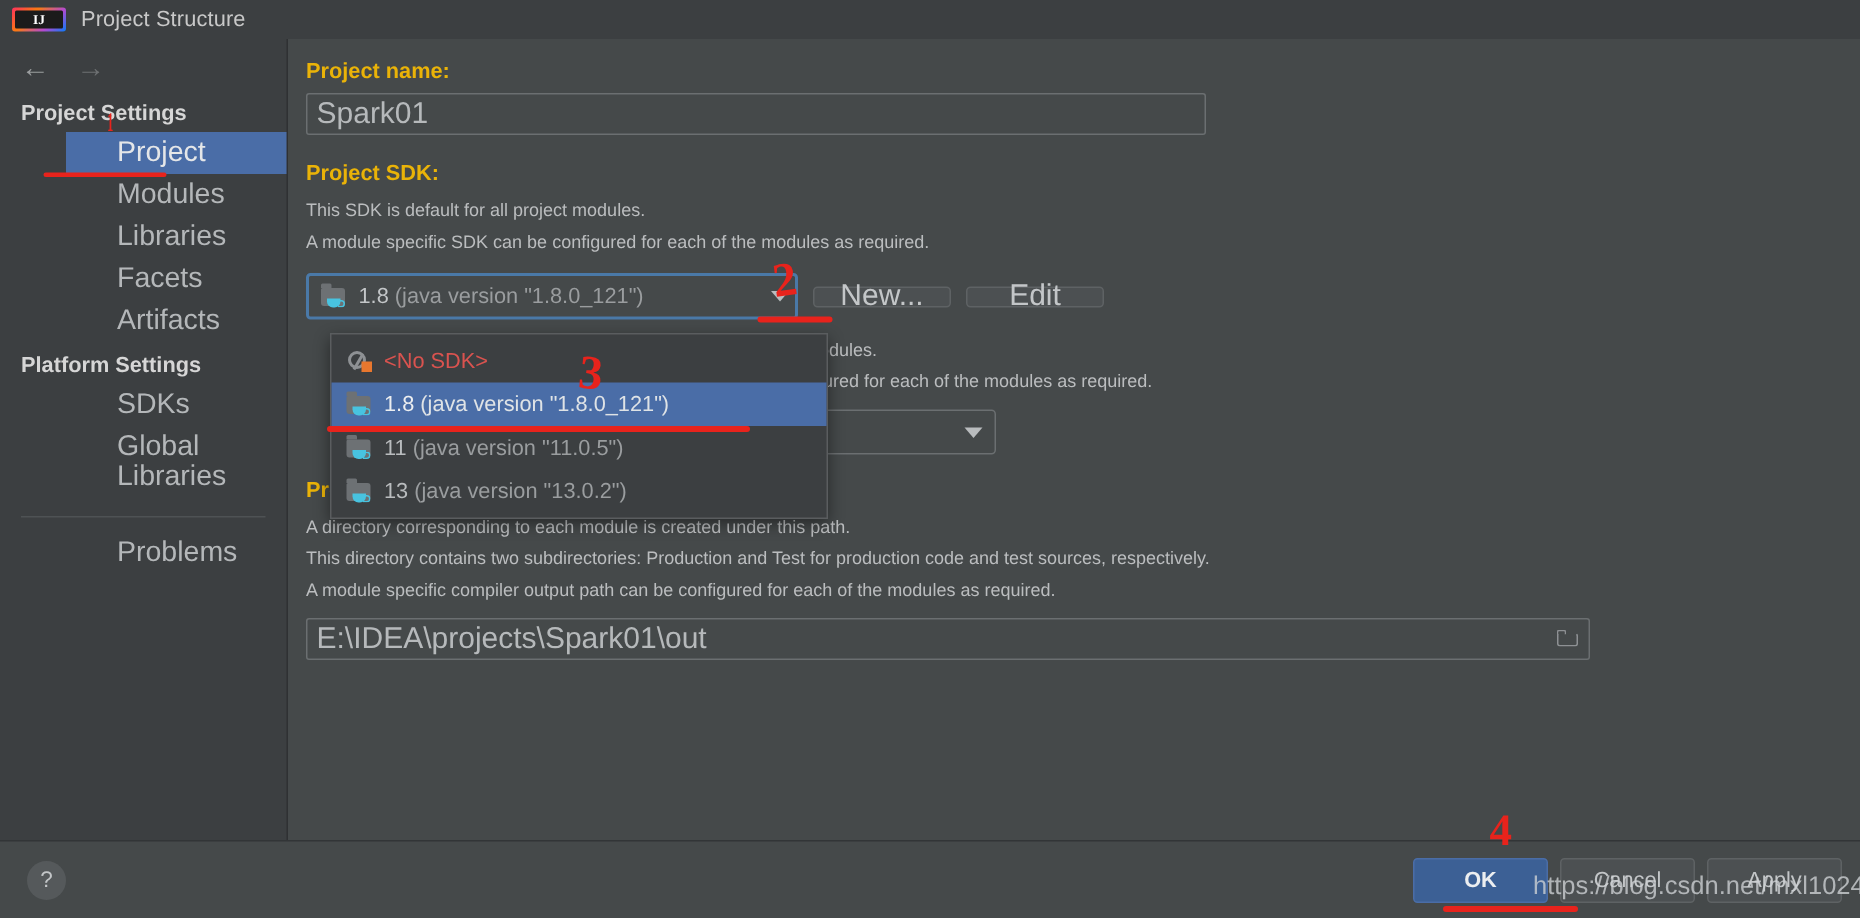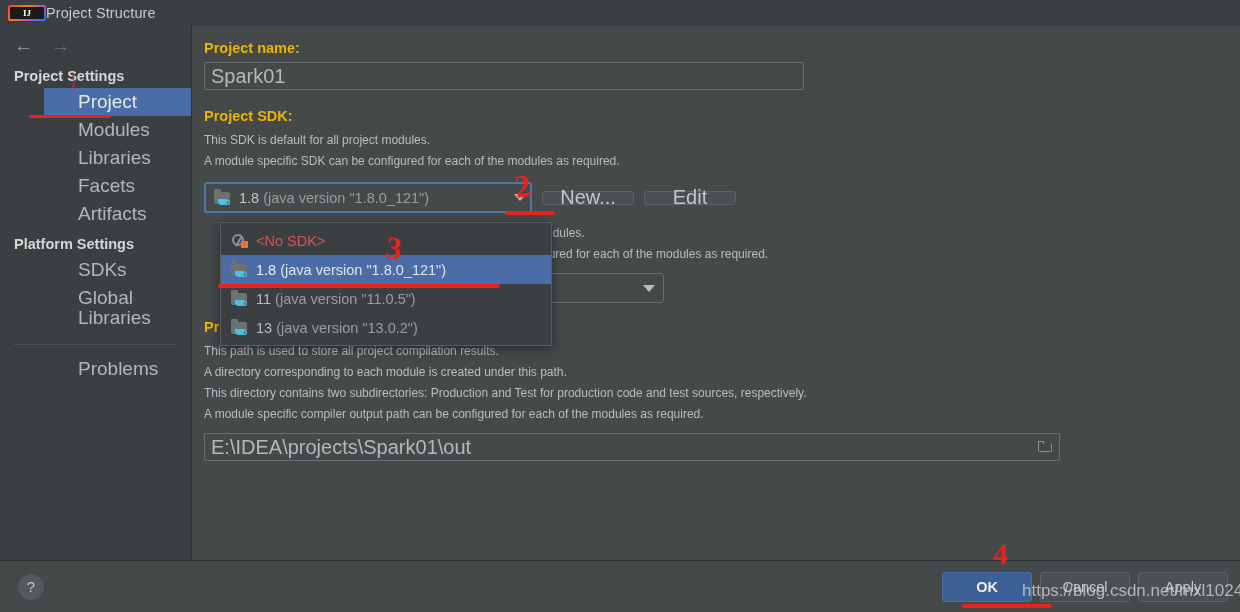--- a/index.html
+++ b/index.html
@@ -21,26 +21,26 @@
   
   #titlebar {
     height: 26px;
     background: #3c3f41;
     display: flex;
     align-items: center;
     padding-left: 8px;
     box-sizing: border-box;
   }
   #app-icon {
-    width: 16px; height: 16px;
+    width: 36px; height: 16px;
+    margin-right: 10px;
     position: relative;
     border-radius: 2px;
     background: linear-gradient(135deg, #fe315d 0%, #f97a12 35%, #b24ad1 70%, #087cfa 100%);
     flex: none;
-    padding-left: 22px;
   }
   #app-icon::after {
     content: "";
     position: absolute;
     left: 2px; top: 2px; right: 2px; bottom: 2px;
     background: #1b1b1b;
     border-radius: 1px;
   }
   #app-icon .ij-glyph {
     position: absolute;
@@ -480,21 +480,20 @@
       <div class="desc-line" style="margin-left:332px">modules.</div>
       <div class="desc-line" style="margin-left:332px">figured for each of the modules as required.</div>
       <div id="lang-combo">
         <span></span>
         <span class="combo-arrow"></span>
       </div>
     </div>
 
     <div id="compiler-block">
       <div class="field-label">Project compiler output:</div>
-      <div class="desc-line">This path is used to store all project compilation results.</div>
       <div class="desc-line">A directory corresponding to each module is created under this path.</div>
       <div class="desc-line">This directory contains two subdirectories: Production and Test for production code and test sources, respectively.</div>
       <div class="desc-line">A module specific compiler output path can be configured for each of the modules as required.</div>
       <div class="text-input" id="compiler-path-input">
         <span>E:\IDEA\projects\Spark01\out</span>
         <span class="browse-icon">
             <span class="f"></span>
           </span>
       </div>
     </div>

